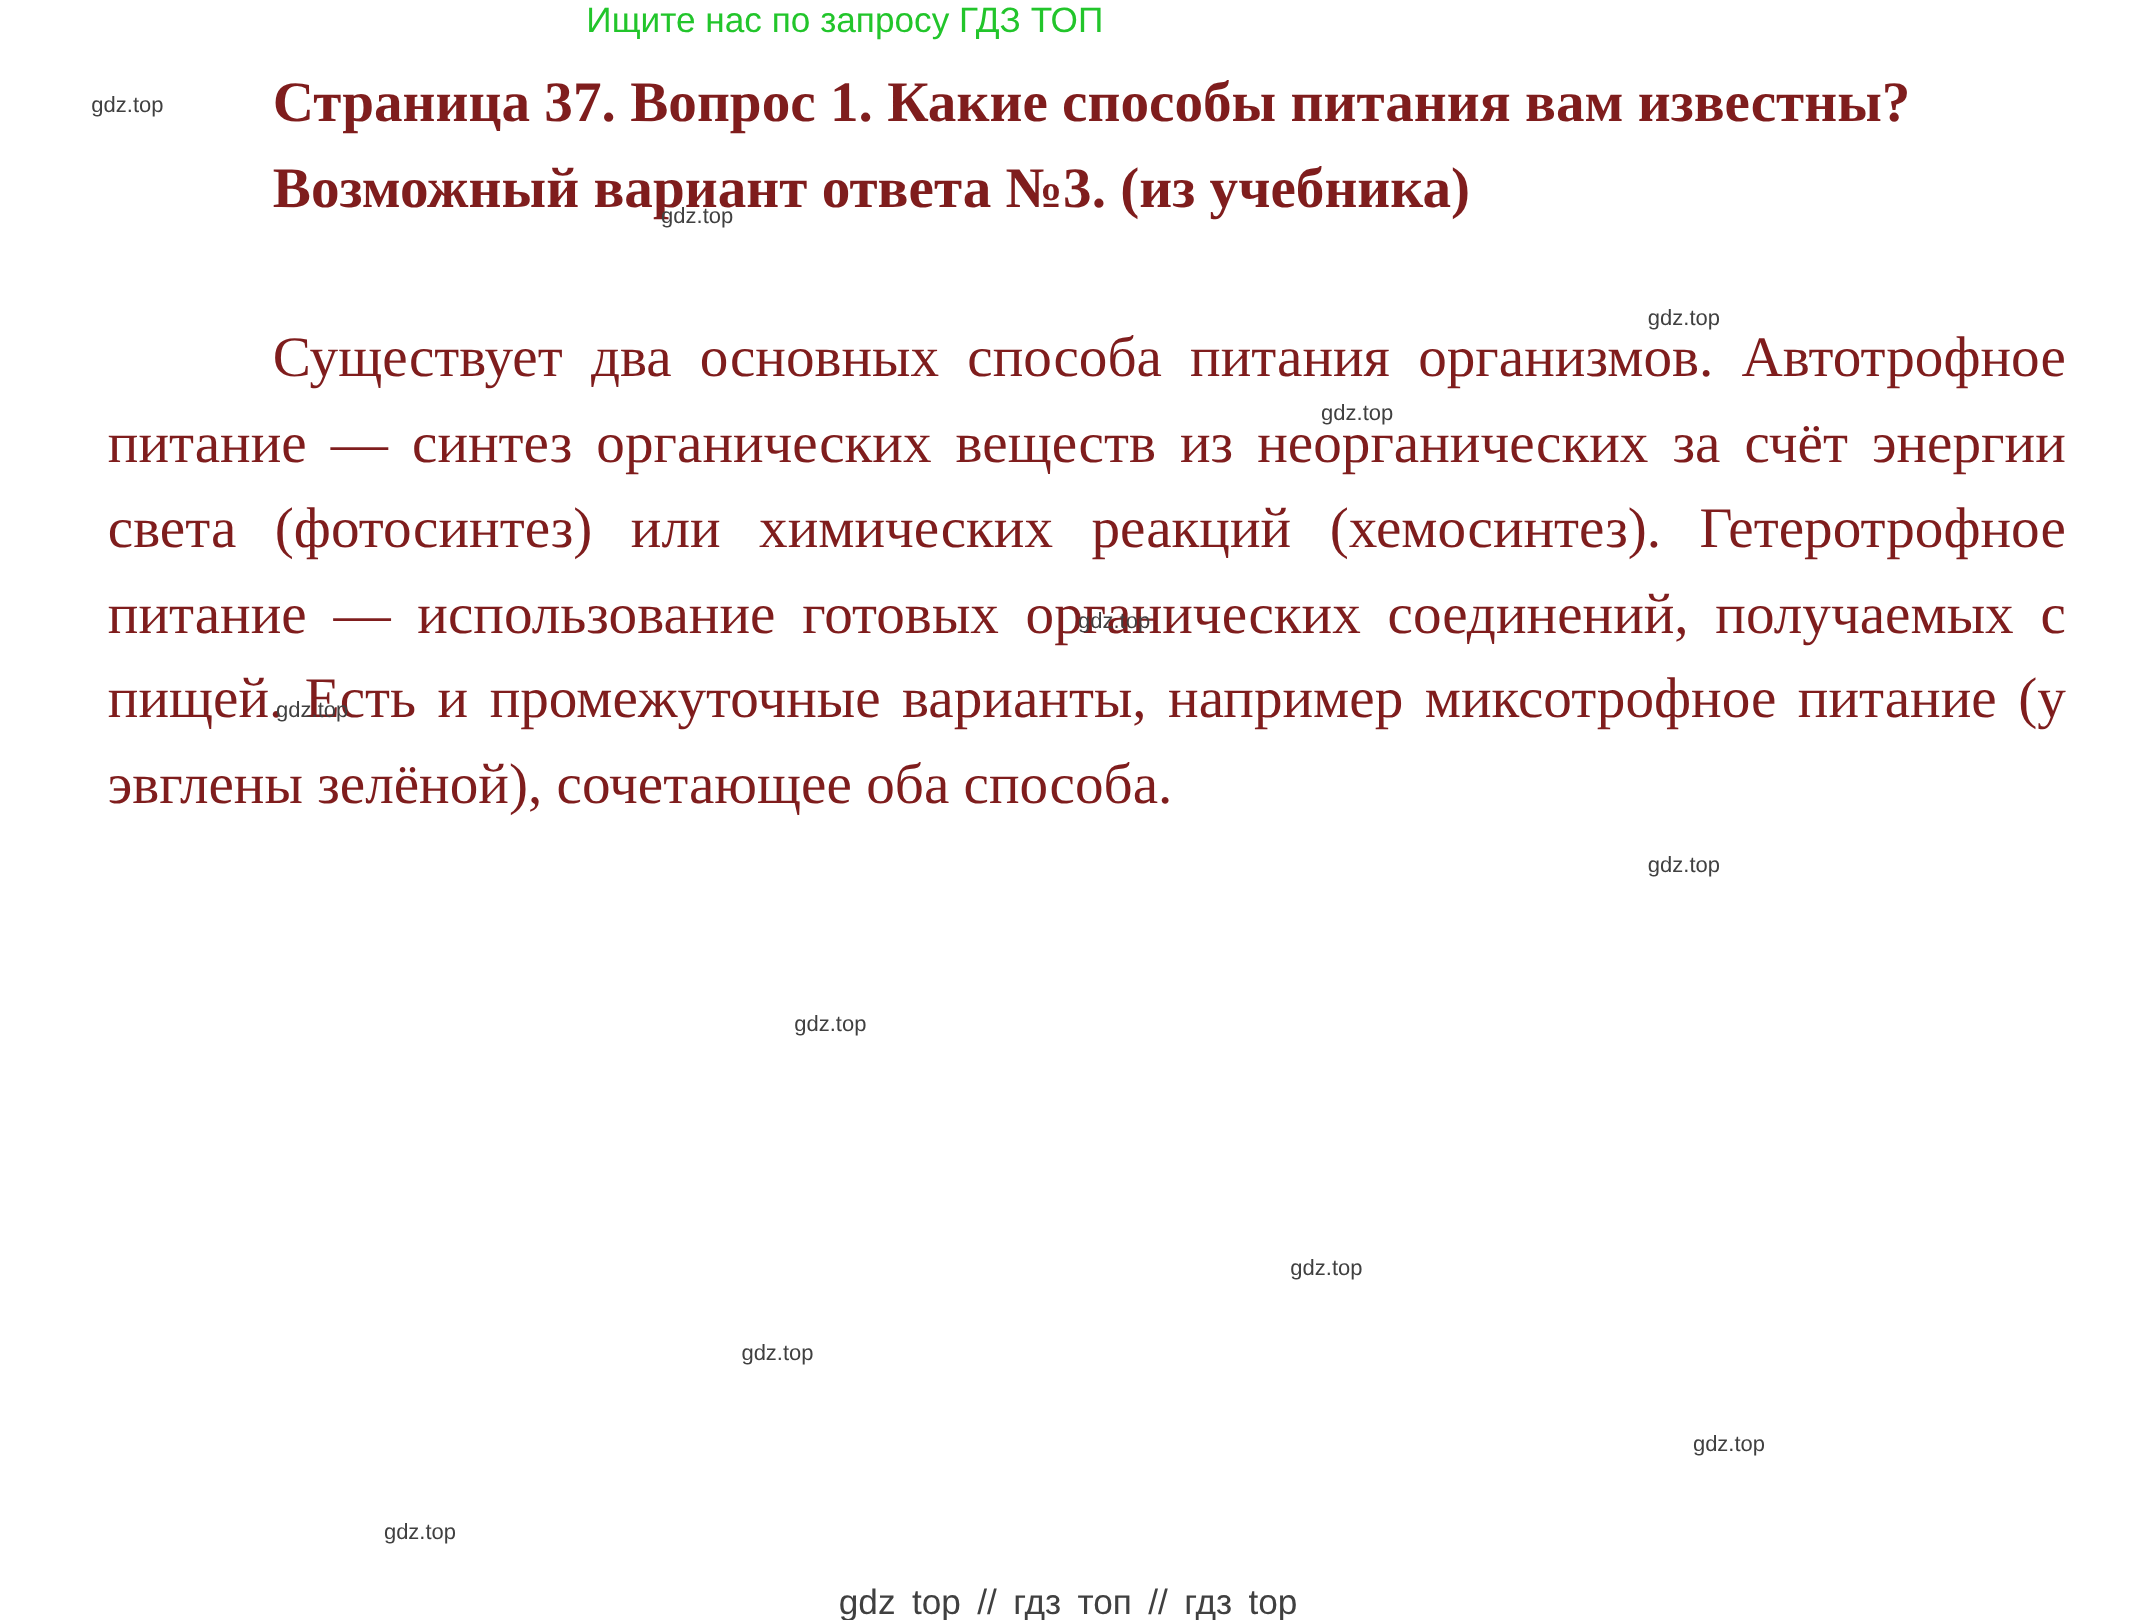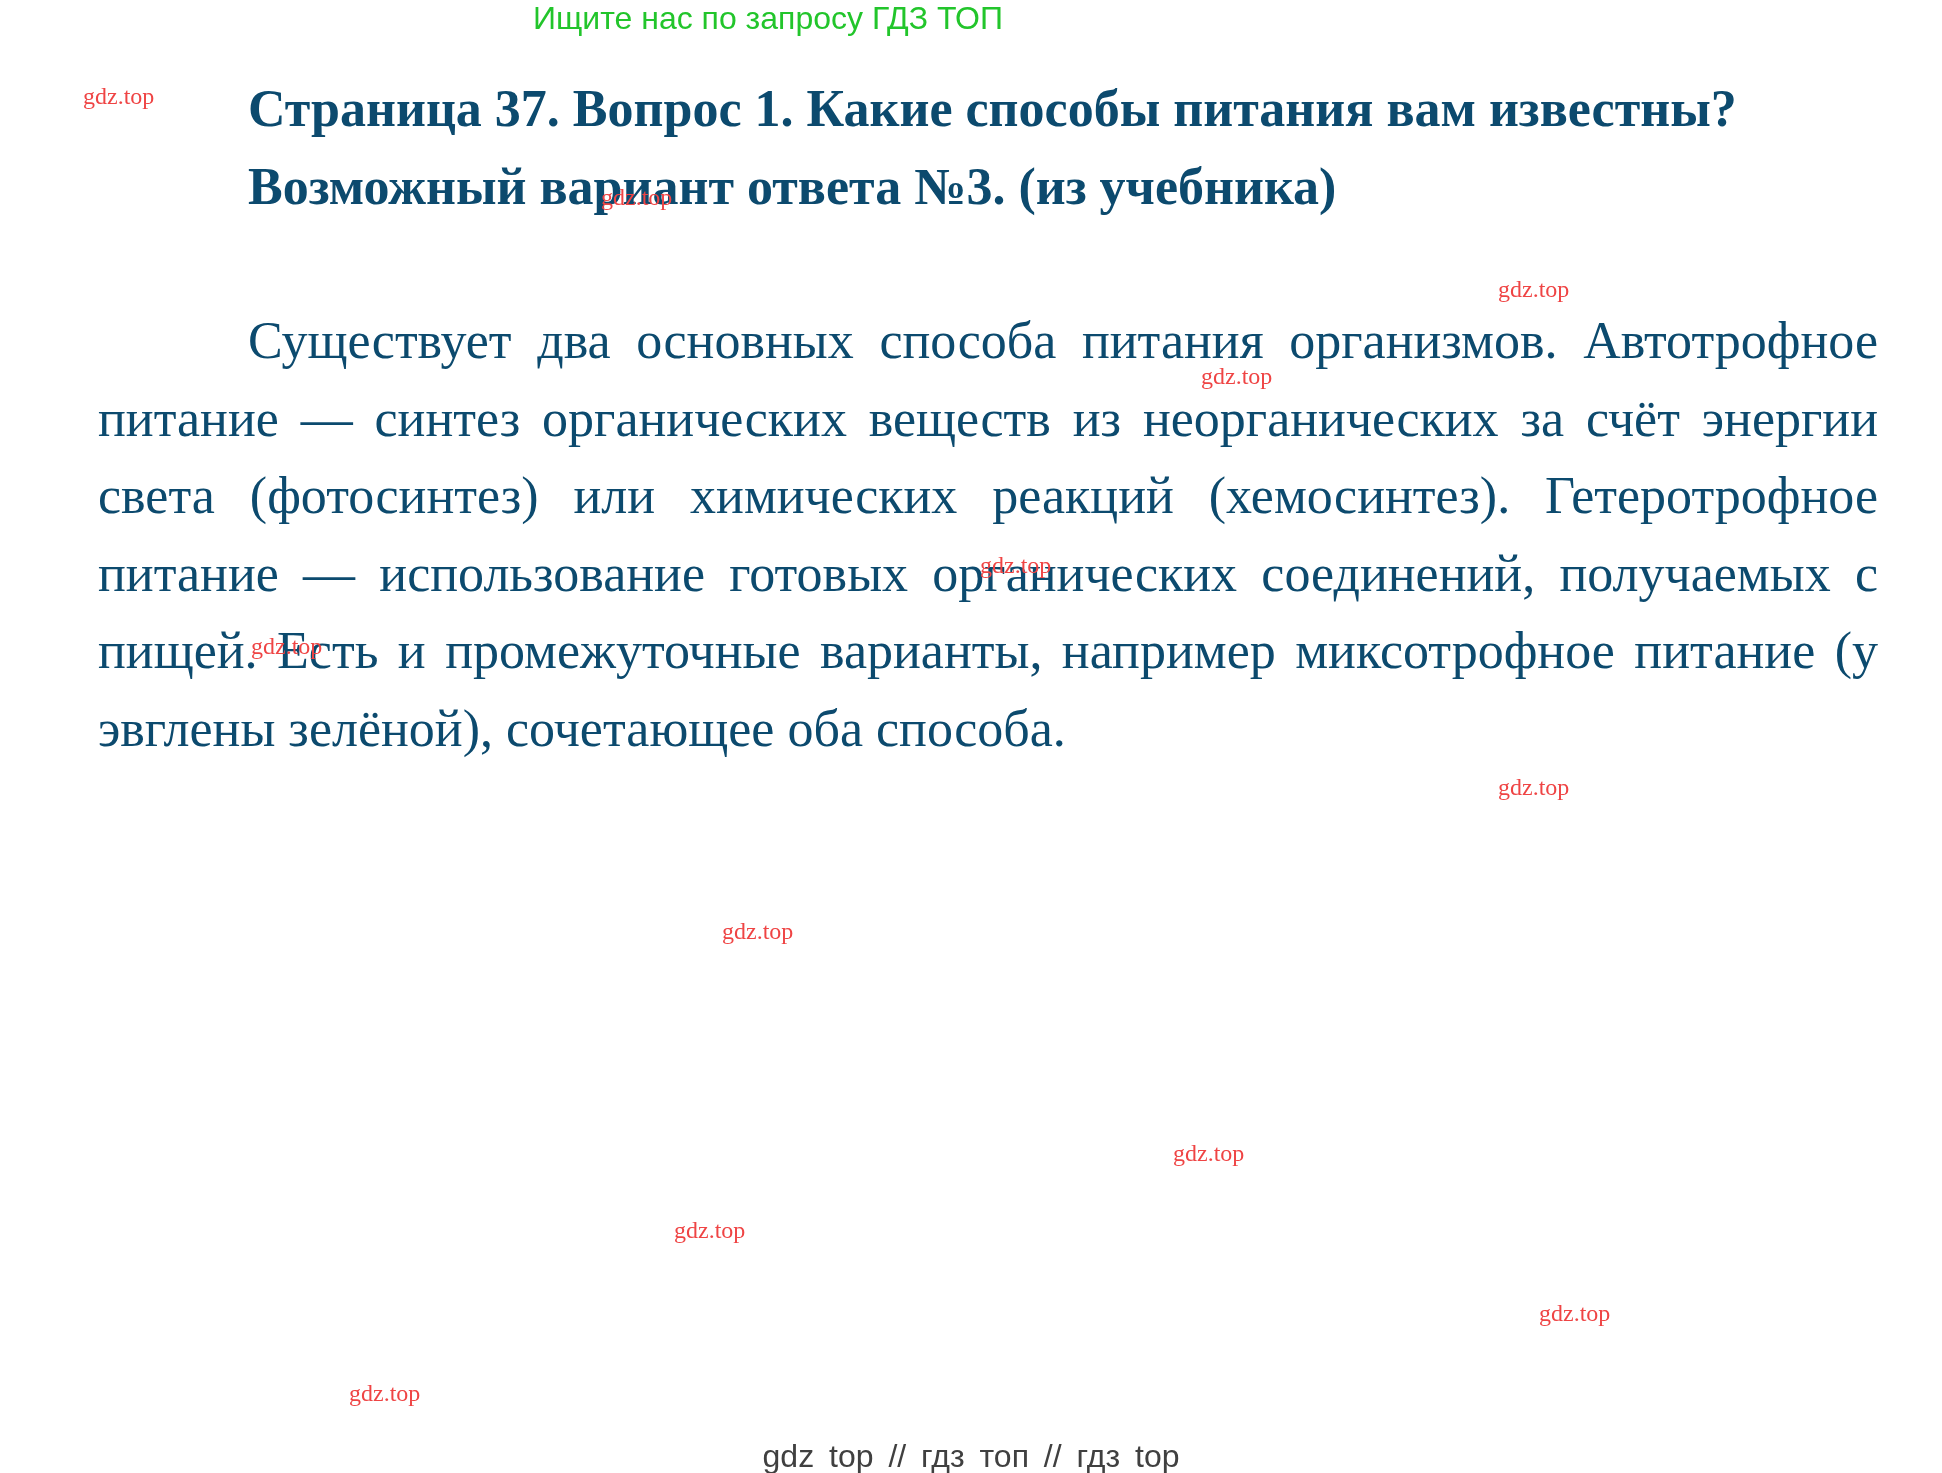--- a/index.html
+++ b/index.html
@@ -3,33 +3,33 @@
 <meta charset="utf-8">
 <style>
   html, body { margin: 0; padding: 0; background: #ffffff; }
   body { width: 1942px; height: 1473px; position: relative; overflow: hidden; }
   .top-banner {
     position: absolute; top: 0; left: 0; width: 1536px; text-align: center;
     font-family: "Liberation Sans", sans-serif; font-size: 32px; line-height: 36px;
     color: #22c52b;
   }
   .content {
-    position: absolute; left: 98px; top: 70px; width: 1780px;
-    font-family: "Liberation Serif", serif; color: #0c4a6e;
+    position: absolute; left: 98px; top: 55px; width: 1780px;
+    font-family: "Liberation Serif", serif; color: #7f1d1d;
   }
   .para {
     margin: 0; text-align: justify; text-align-last: left;
     font-size: 52px; line-height: 77.5px;
   }
   .bold { font-weight: bold; }
   .indent { text-indent: 150px; }
   .gap { height: 77px; }
   .wm {
-    position: absolute; font-family: Liberation Serif, serif;
-    font-size: 24px; line-height: 30px; color: #ef4444;
+    position: absolute; font-family: Liberation Sans, sans-serif;
+    font-size: 20px; line-height: 30px; color: #404040;
     white-space: nowrap;
   }
   .footer {
     position: absolute; top: 1438px; left: 0; width: 1942px; text-align: center;
     font-family: "Liberation Sans", sans-serif; font-size: 32px; line-height: 36px;
     color: #404040; word-spacing: 6px;
   }
 </style>
 </head>
 <body>

